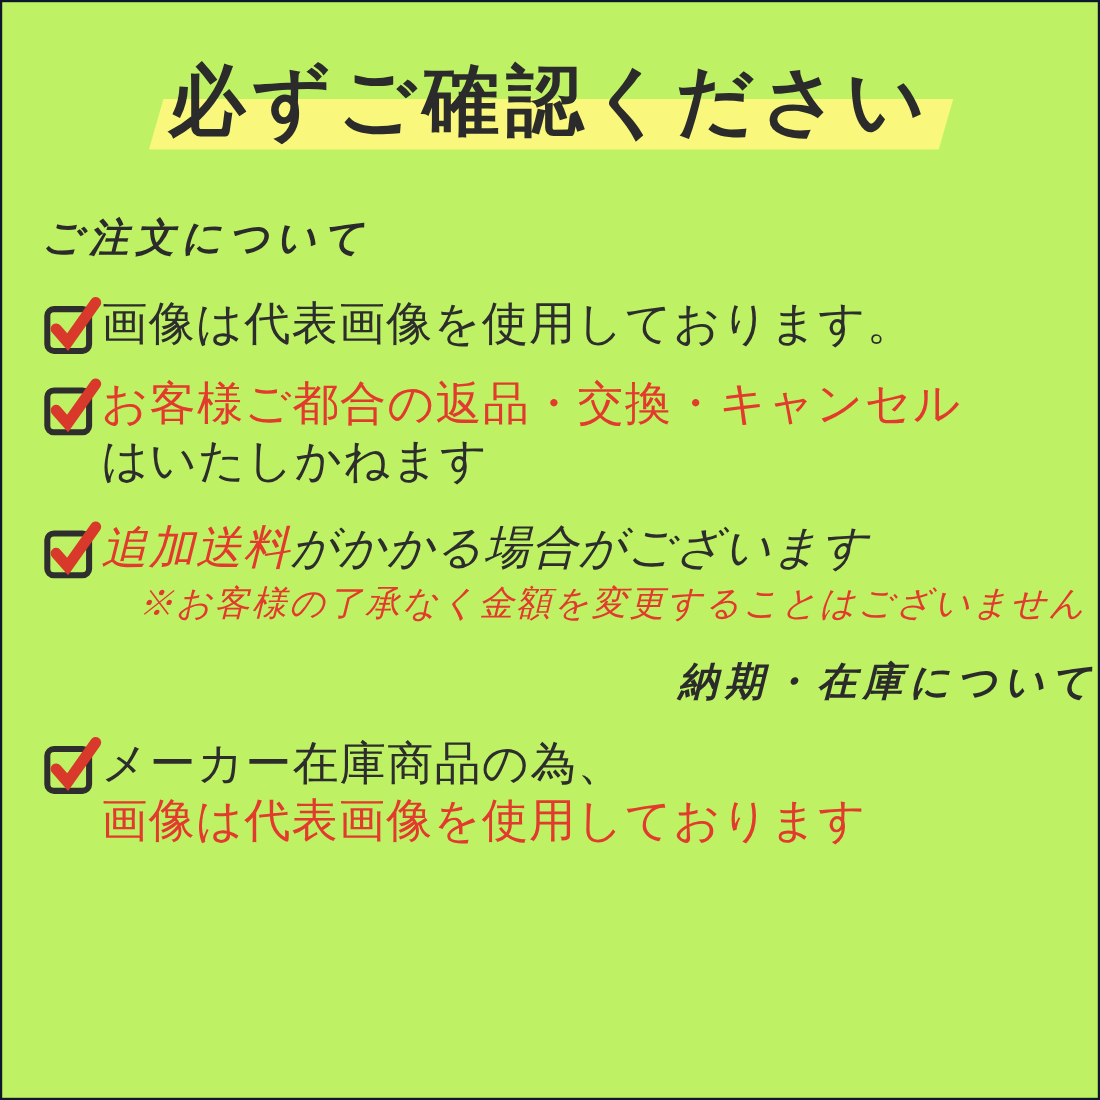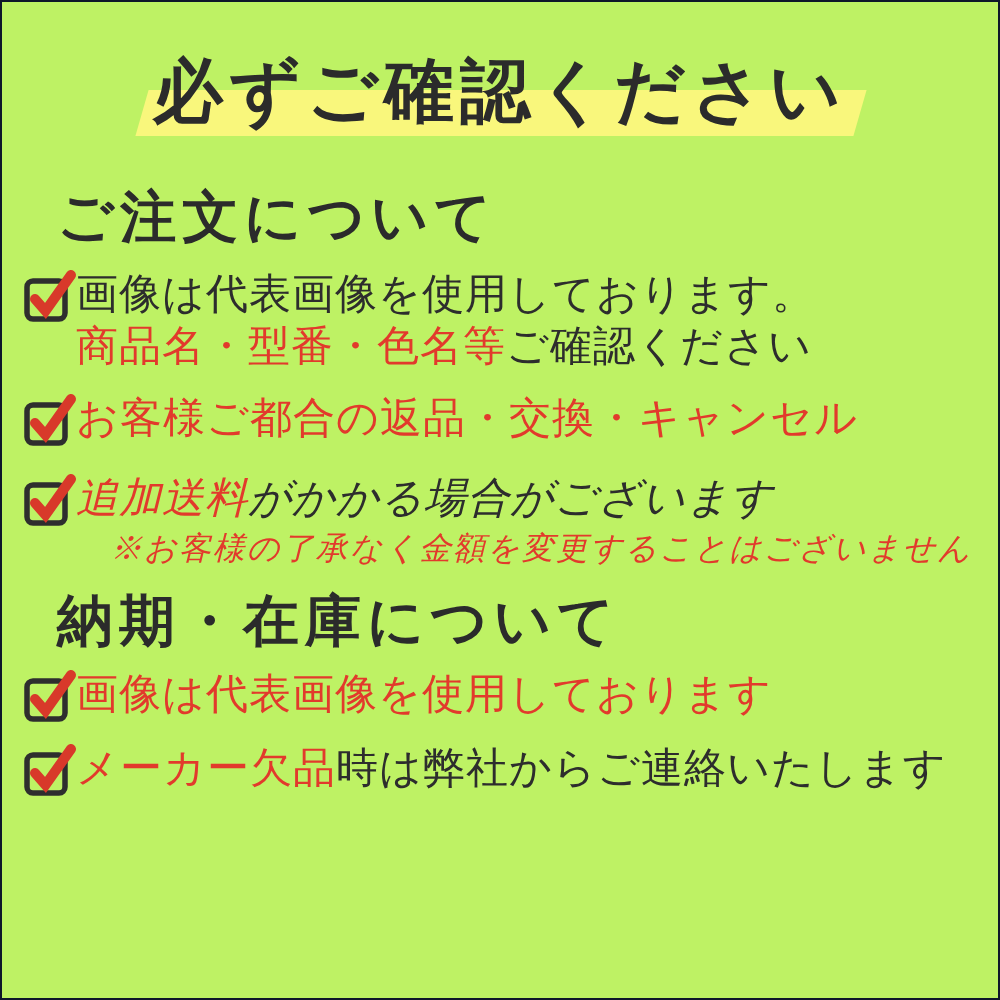--- a/index.html
+++ b/index.html
@@ -38,35 +38,37 @@
     z-index: 1;
     font-size: 70px;
     font-weight: 700;
     letter-spacing: 6px;
     color: #2b2b2b;
     line-height: 106px;
     white-space: nowrap;
   }
   
   .section-heading {
-    margin-left: 55px;
-    font-size: 56px;
+    margin-left: 36px;
+    font-size: 36px;
     font-weight: 700;
     letter-spacing: 6px;
     color: #2b2b2b;
     line-height: 60px;
     white-space: nowrap;
+    font-style: italic;
   }
   .heading-1 { margin-top: 42px; }
-  .heading-2 { margin-top: 24px; }
+  .heading-2 { margin-top: 24px; text-align: right; }
   
   .check-item {
     display: flex;
     align-items: flex-start;
     padding-left: 20px;
+    margin-left: 16px;
   }
   .item-1 { margin-top: 22px; }
   .item-2 { margin-top: 20px; font-family: Liberation Serif, serif; }
   .item-3 { margin-top: 26px; font-style: italic; }
   .item-4 { margin-top: 18px; }
   .item-5 { margin-top: 20px; }
   .checkbox-icon {
     flex: 0 0 auto;
     width: 54px;
     height: 54px;
@@ -107,34 +109,34 @@
 
   <div class="check-item item-1">
     <svg class="checkbox-icon" viewBox="0 0 54 54">
       <rect x="5" y="13" width="38" height="38" rx="6" fill="none" stroke="#2e2e2e" stroke-width="5.5"></rect>
       <polyline points="13,31 23.5,43 49,7" fill="none" stroke="#d8392a" stroke-width="10" stroke-linecap="round" stroke-linejoin="miter"></polyline>
     </svg>
     <div>
       <div class="item-text">
         <span class="seg-dark">画像は代表画像を使用しております。</span>
       </div>
-      <div class="item-text">
-        <span class="seg-red">商品名・型番・色名等</span><span class="seg-dark">ご確認ください</span>
-      </div>
     </div>
   </div>
 
   <div class="check-item item-2">
     <svg class="checkbox-icon" viewBox="0 0 54 54">
       <rect x="5" y="13" width="38" height="38" rx="6" fill="none" stroke="#2e2e2e" stroke-width="5.5"></rect>
       <polyline points="13,31 23.5,43 49,7" fill="none" stroke="#d8392a" stroke-width="10" stroke-linecap="round" stroke-linejoin="miter"></polyline>
     </svg>
     <div>
       <div class="item-text">
         <span class="seg-red">お客様ご都合の返品・交換・キャンセル</span>
+      </div>
+      <div class="item-text">
+        <span class="seg-dark">はいたしかねます</span>
       </div>
     </div>
   </div>
 
   <div class="check-item item-3">
     <svg class="checkbox-icon" viewBox="0 0 54 54">
       <rect x="5" y="13" width="38" height="38" rx="6" fill="none" stroke="#2e2e2e" stroke-width="5.5"></rect>
       <polyline points="13,31 23.5,43 49,7" fill="none" stroke="#d8392a" stroke-width="10" stroke-linecap="round" stroke-linejoin="miter"></polyline>
     </svg>
     <div>
@@ -147,30 +149,22 @@
 
   <div class="section-heading heading-2">納期・在庫について</div>
 
   <div class="check-item item-4">
     <svg class="checkbox-icon" viewBox="0 0 54 54">
       <rect x="5" y="13" width="38" height="38" rx="6" fill="none" stroke="#2e2e2e" stroke-width="5.5"></rect>
       <polyline points="13,31 23.5,43 49,7" fill="none" stroke="#d8392a" stroke-width="10" stroke-linecap="round" stroke-linejoin="miter"></polyline>
     </svg>
     <div>
       <div class="item-text">
+        <span class="seg-dark">メーカー在庫商品の為、</span>
+      </div>
+      <div class="item-text">
         <span class="seg-red">画像は代表画像を使用しております</span>
       </div>
     </div>
   </div>
 
-  <div class="check-item item-5">
-    <svg class="checkbox-icon" viewBox="0 0 54 54">
-      <rect x="5" y="13" width="38" height="38" rx="6" fill="none" stroke="#2e2e2e" stroke-width="5.5"></rect>
-      <polyline points="13,31 23.5,43 49,7" fill="none" stroke="#d8392a" stroke-width="10" stroke-linecap="round" stroke-linejoin="miter"></polyline>
-    </svg>
-    <div>
-      <div class="item-text">
-        <span class="seg-red">メーカー欠品</span><span class="seg-dark">時は弊社からご連絡いたします</span>
-      </div>
-    </div>
-  </div>
 
 </div>
 
 </body></html>

